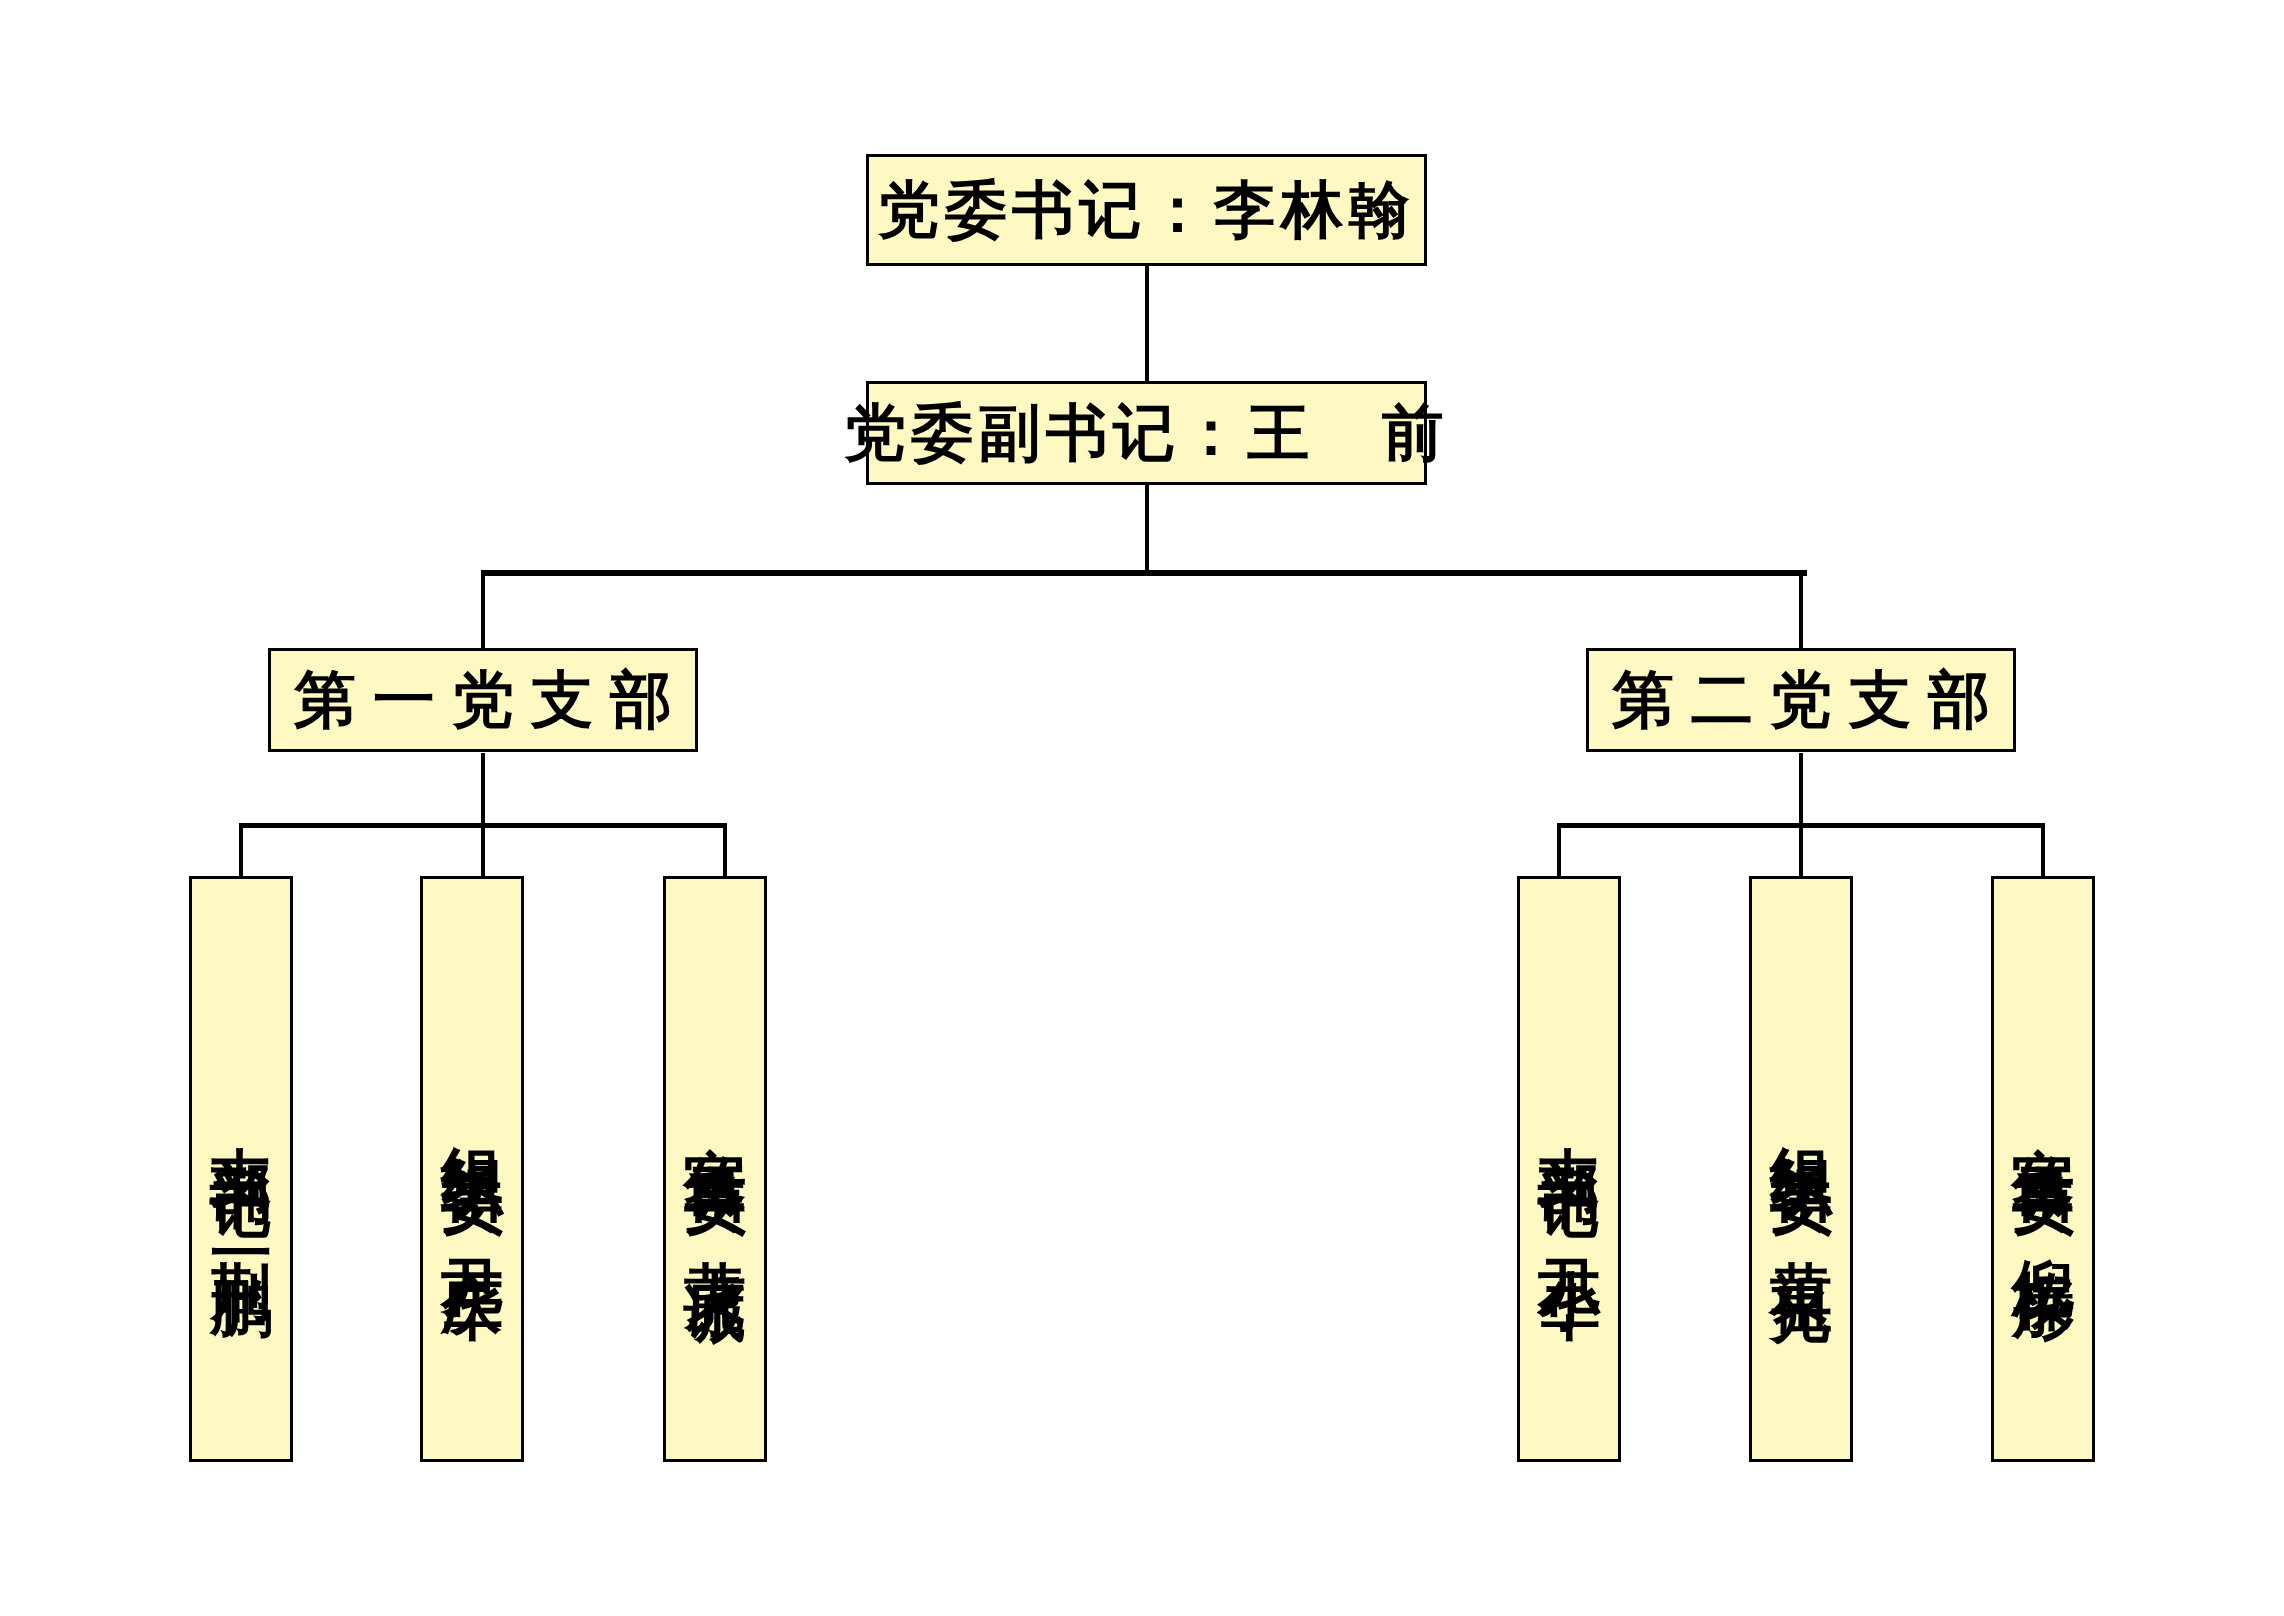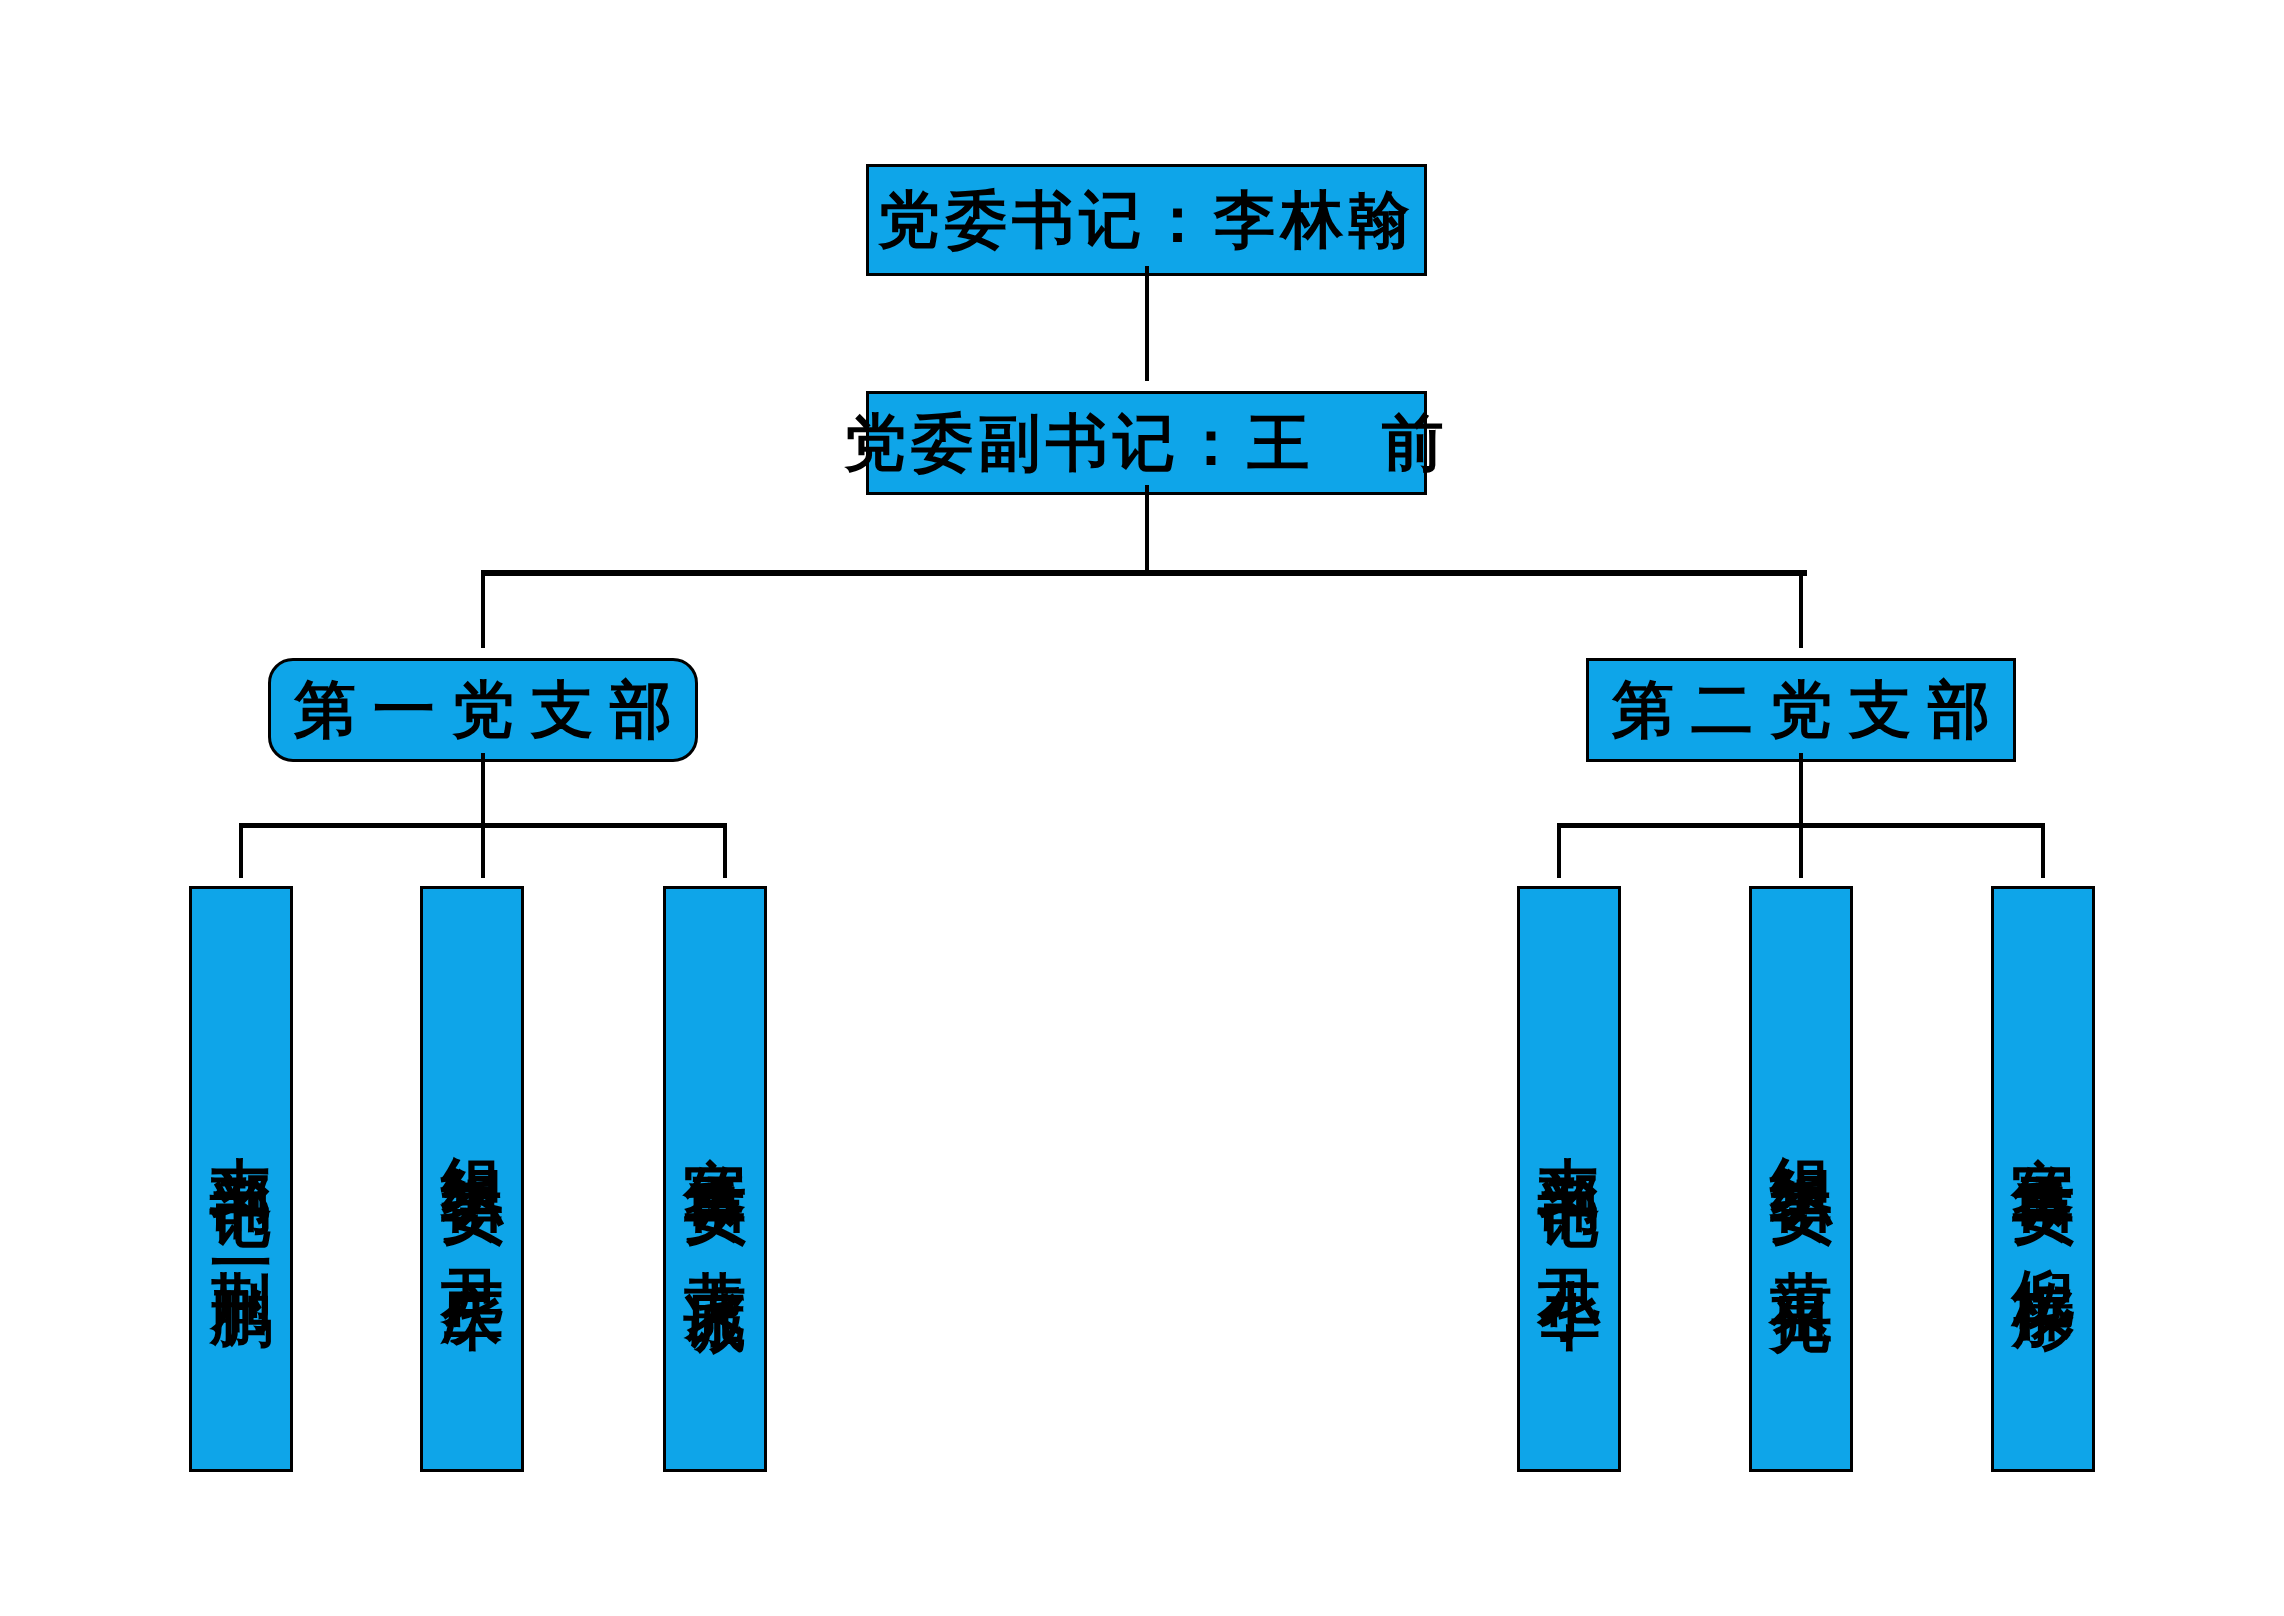--- a/index.html
+++ b/index.html
@@ -13,27 +13,26 @@
     height: 1616px;
     background: #ffffff;
     font-family: "Liberation Serif", "DejaVu Serif", serif;
     color: #000000;
     overflow: hidden;
   }
   .node {
     position: absolute;
     box-sizing: border-box;
     border: 3.3px solid #000000;
-    background: #0ea5e9;
+    background: #fef9c3;
     display: flex;
     align-items: center;
     justify-content: center;
     font-weight: bold;
     white-space: nowrap;
-    margin-top: 10px;
   }
   .hnode {
     font-size: 62px;
     letter-spacing: 5.2px;
   }
   .branch-node {
     font-size: 62px;
     letter-spacing: 17px;
     text-indent: 17px;
   }
@@ -63,21 +62,21 @@
     <span>党委副书记：王　前</span>
   </div>
 
   <div class="line" style="left:1145px; top:485px; width:3.9px; height:88px;"></div>
 
   <div class="line" style="left:481px; top:570px; width:1326px; height:5.9px;"></div>
 
   <div class="line" style="left:481px; top:570px; width:3.9px; height:78px;"></div>
   <div class="line" style="left:1799px; top:570px; width:3.9px; height:78px;"></div>
 
-  <div class="node branch-node" style="left:268px; top:648px; width:430px; height:104px;border-radius:25px;">
+  <div class="node branch-node" style="left:268px; top:648px; width:430px; height:104px;">
     <span>第一党支部</span>
   </div>
 
   <div class="node branch-node" style="left:1586px; top:648px; width:430px; height:104px;text-align:right;">
     <span>第二党支部</span>
   </div>
 
   <div class="line" style="left:481px; top:753px; width:3.9px; height:75px;"></div>
 
   <div class="line" style="left:239px; top:823px; width:488px; height:5.2px;"></div>

